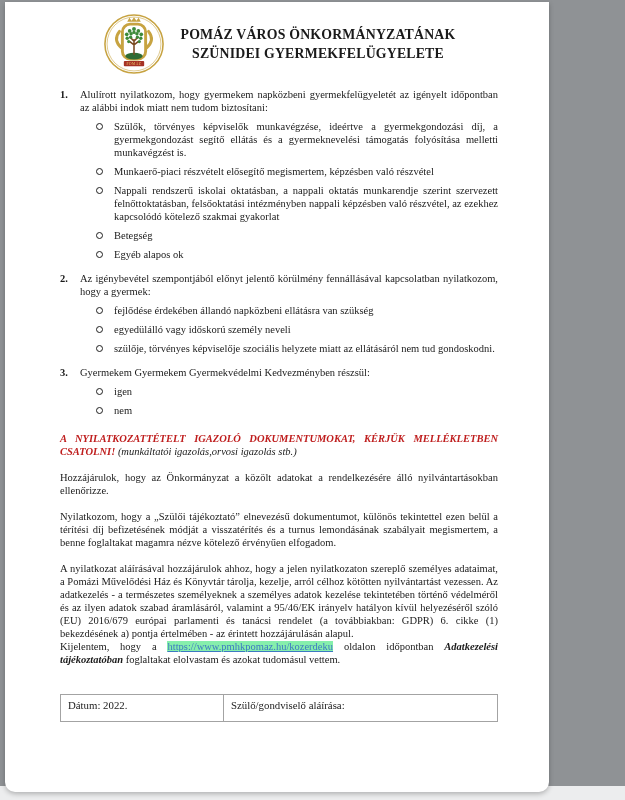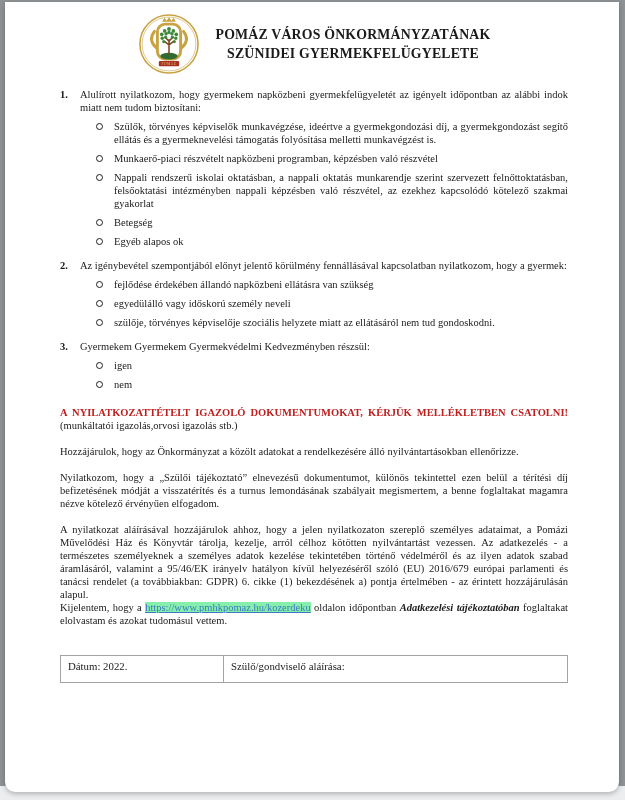--- a/index.html
+++ b/index.html
@@ -7,21 +7,21 @@
   body {
     position: relative;
     font-family: "Liberation Serif", serif;
     background: #ecedee;
   }
   .frame {
     position: absolute; left:0; top:0; width:625px; height:786px;
     background: #8f9295;
   }
   .page {
-    position: absolute; left:5px; top:2px; width:614px; height:790px;
+    position: absolute; left:5px; top:2px; width:544px; height:790px;
     background:#ffffff;
     border-radius: 0 0 10px 10px;
     box-shadow: 0 2px 5px rgba(0,0,0,.25);
     padding: 11px 51px 0 55px;
     color:#1a1a1a;
     font-size: 10.5px;
     line-height: 13px;
   }
   .header { display:flex; align-items:center; justify-content:center; gap:16px; margin-bottom:13px; }
   .logo { width:62px; height:62px; flex:none; }
@@ -30,21 +30,21 @@
   .sec-head { display:flex; margin-top:11px; }
   .num { width:20px; flex:none; font-weight:bold; }
   .htext { font-weight:normal; text-align:justify; flex:1; }
   .opt { display:flex; margin:6px 0 0 36px; cursor:default; }
   .radio {
     flex:none; width:7px; height:7px; border:1.2px solid #1f1f1f;
     border-radius:50%; margin:2.5px 11px 0 0; background:#fff;
   }
   .otext { text-align:justify; flex:1; }
 
-  .notice { margin-top:15px; text-align:justify; }
+  .notice { margin-top:15px; text-align:justify;font-style:italic; }
   .red-bold { color:#bf1e1e; font-weight:bold; }
   .para { margin-top:13px; text-align:justify; }
   .legal { text-align:justify; }
   .link { color:#3d79c2; background:#86efac; text-decoration:underline; cursor:pointer; }
   .bi { font-weight:bold; font-style:italic; }
 
   table.sign { width:100%; border-collapse:collapse; margin-top:28px; }
   table.sign td { border:1px solid #a3a3a3; padding:4px 7px 9px; vertical-align:top; font-size:10.8px; }
   td.date-cell { width:163px; }
 </style>
@@ -94,21 +94,21 @@
     <div class="sec-head">
       <span class="num">1.</span>
       <span class="htext">Alulírott nyilatkozom, hogy gyermekem napközbeni gyermekfelügyeletét az igényelt időpontban az alábbi indok miatt nem tudom biztosítani:</span>
     </div>
     <div class="opt">
       <span class="radio"></span>
       <span class="otext">Szülők, törvényes képviselők munkavégzése, ideértve a gyermekgondozási díj, a gyermekgondozást segítő ellátás és a gyermeknevelési támogatás folyósítása melletti munkavégzést is.</span>
     </div>
     <div class="opt">
       <span class="radio"></span>
-      <span class="otext">Munkaerő-piaci részvételt napközbeni programban, képzésben való részvétel</span>
+      <span class="otext">Munkaerő-piaci részvételt elősegítő megismertem, képzésben való részvétel</span>
     </div>
     <div class="opt">
       <span class="radio"></span>
       <span class="otext">Nappali rendszerű iskolai oktatásban, a nappali oktatás munkarendje szerint szervezett felnőttoktatásban, felsőoktatási intézményben nappali képzésben való részvétel, az ezekhez kapcsolódó kötelező szakmai gyakorlat</span>
     </div>
     <div class="opt">
       <span class="radio"></span>
       <span class="otext">Betegség</span>
     </div>
     <div class="opt">

